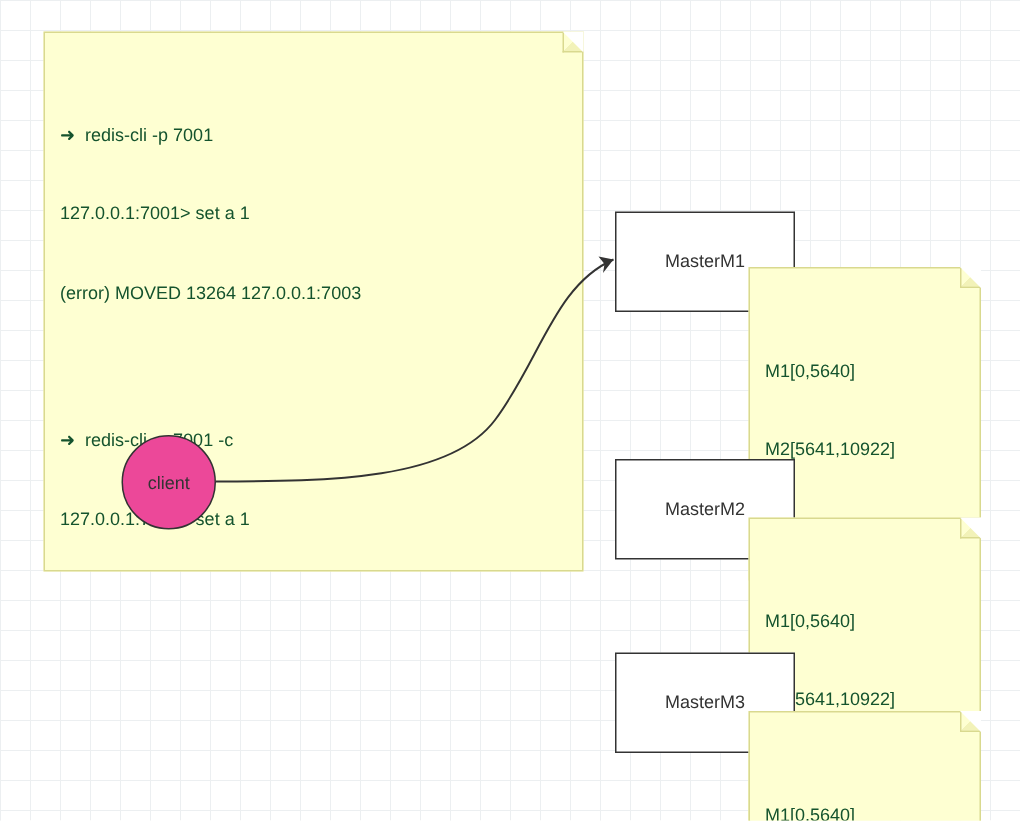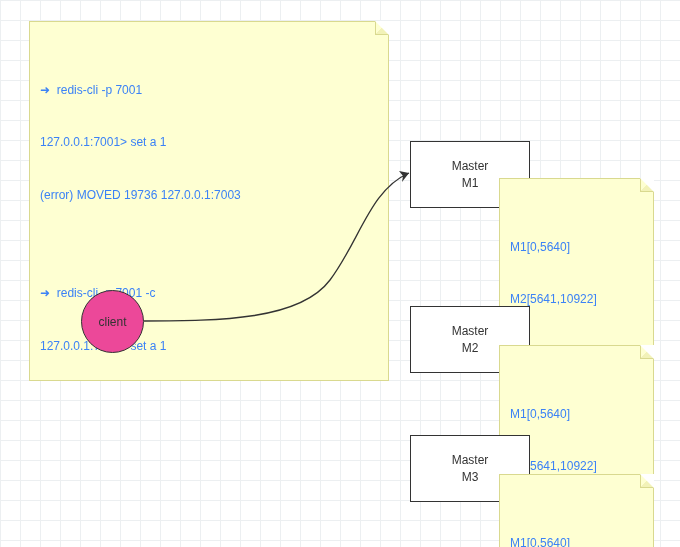--- a/index.html
+++ b/index.html
@@ -24,42 +24,43 @@
       20px 20px,
       20px 20px,
       100px 100px,
       100px 100px;
   }
   .node-box {
     position: absolute;
     border: 1px solid #333;
     background: #fff;
     display: flex;
-    flex-direction: column;
+    flex-direction: row;
+    align-items: center;
     justify-content: center;
     text-align: center;
     line-height: 1.35;
   }
   .circle {
     position: absolute;
     border: 1px solid #333;
     background: #ec4899;
     border-radius: 50%;
     display: flex;
     align-items: center;
     justify-content: center;
   }
   .note {
     position: absolute;
     background: #feffd2;
     border: 1px solid #d9d98f;
     padding: 8px 10px;
     line-height: 1.45;
     white-space: pre;
-    color: #3b82f6;
+    color: #14532d;
   }
   .note .dog-ear {
     position: absolute;
     top: -1px; right: -1px;
     width: 14px; height: 14px;
     background: linear-gradient(135deg, transparent 49%, #f2f2b8 50%);
     border-left: 1px solid #d9d98f;
     border-bottom: 1px solid #d9d98f;
   }
   .note .dog-ear::before {
@@ -78,21 +79,21 @@
 </style>
 </head>
 <body>
 
 <div class="grid"></div>
 
 <div class="note" style="left:29px; top:21px; width:360px;">
   <div class="dog-ear"></div>
   <div>➜  redis-cli -p 7001</div>
   <div>127.0.0.1:7001&gt; set a 1</div>
-  <div>(error) MOVED 19736 127.0.0.1:7003</div>
+  <div>(error) MOVED 13264 127.0.0.1:7003</div>
   <div style="height:12px;"></div>
   <div>➜  redis-cli -p 7001 -c</div>
   <div>127.0.0.1:7001&gt; set a 1</div>
 </div>
 
 <div class="circle" style="left:81px; top:290px; width:63px; height:63px;">
   <span>client</span>
 </div>
 
 <svg class="arrow" style="left:0; top:0;" width="680" height="547">

